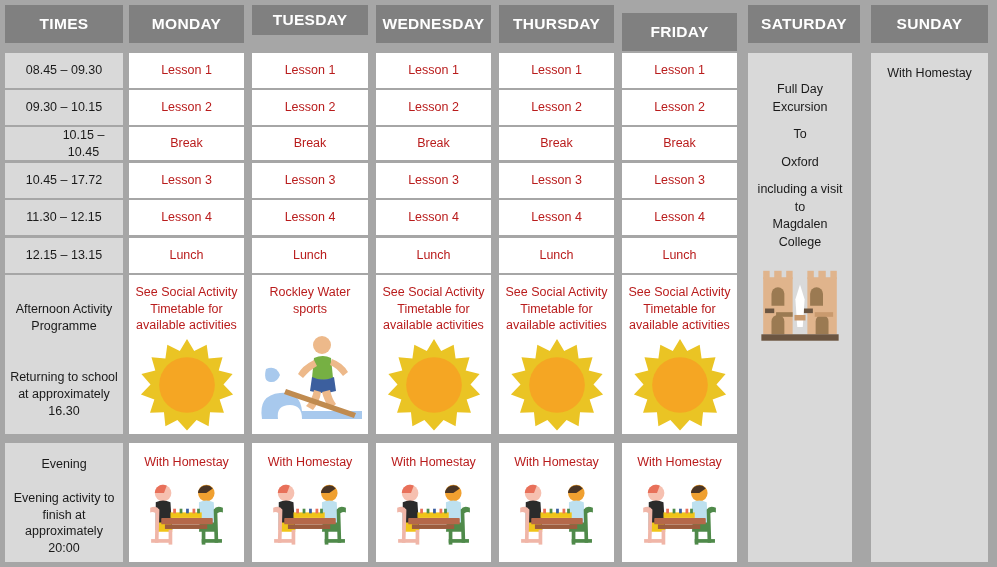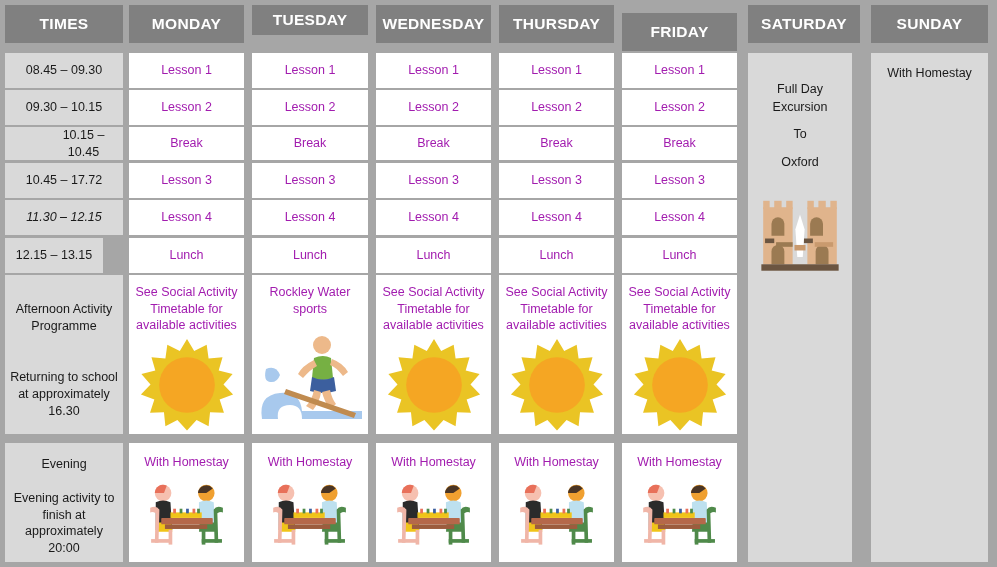--- a/index.html
+++ b/index.html
@@ -39,21 +39,21 @@
   .timecell {
     background: #d9d9d9;
     color: #1a1a1a;
     font-size: 12.5px;
     justify-content: center;
     text-align: center;
     line-height: 1.35;
   }
   .daycell {
     background: #ffffff;
-    color: #a21caf;
+    color: #b91c1c;
     font-size: 12.5px;
     justify-content: center;
     text-align: center;
     line-height: 1.35;
   }
   .weekendcell {
     background: #d9d9d9;
     color: #1a1a1a;
     font-size: 12.5px;
     text-align: center;
@@ -125,24 +125,24 @@
   </div>
   <div class="cell timecell" style="left:5px; top:90px; width:118px; height:35px;">
     <span class="cell-text">09.30 – 10.15</span>
   </div>
   <div class="cell timecell" style="left:5px; top:127px; width:118px; height:33px;padding-left:39px;">
     <span class="cell-text">10.15 – 10.45</span>
   </div>
   <div class="cell timecell" style="left:5px; top:163px; width:118px; height:35px;">
     <span class="cell-text">10.45 – 17.72</span>
   </div>
-  <div class="cell timecell" style="left:5px; top:200px; width:118px; height:35px;font-style:italic;">
+  <div class="cell timecell" style="left:5px; top:200px; width:118px; height:35px;">
     <span class="cell-text">11.30 – 12.15</span>
   </div>
-  <div class="cell timecell" style="left:5px; top:238px; width:98px; height:35px;">
+  <div class="cell timecell" style="left:5px; top:238px; width:118px; height:35px;">
     <span class="cell-text">12.15 – 13.15</span>
   </div>
   <div class="cell timecell" style="left:5px; top:275px; width:118px; height:159px;">
     <span class="cell-text" style="margin-top:12px;">Afternoon Activity
 Programme
 
 
 Returning to school
 at approximately
 16.30</span>
@@ -479,20 +479,22 @@
   </div>
 
   <div class="cell weekendcell" style="left:748px; top:53px; width:104px; height:509px; padding-top:28px;">
     <span class="cell-text wk-text">Full Day
 Excursion</span>
     <span class="wk-spacer"></span>
     <span class="cell-text wk-text">To</span>
     <span class="wk-spacer"></span>
     <span class="cell-text wk-text">Oxford</span>
     <span class="wk-spacer"></span>
+    <span class="cell-text wk-text">including a visit to
+Magdalen College</span>
     <span class="icon-wrap" style="flex:0 0 auto;">
       <svg class="castle-icon" width="92" height="92" viewBox="0 0 100 100">
 
         <rect x="10" y="22" width="32" height="62" fill="#e0b48c"></rect>
         <rect x="10" y="15" width="7" height="9" fill="#e0b48c"></rect>
         <rect x="22" y="15" width="8" height="9" fill="#e0b48c"></rect>
         <rect x="35" y="15" width="7" height="9" fill="#e0b48c"></rect>
         <path d="M19 40 a7 7 0 0 1 14 0 l0 13 l-14 0 z" fill="#9b7a52"></path>
         <path d="M19 70 a7 7 0 0 1 14 0 l0 14 l-14 0 z" fill="#9b7a52"></path>
         <rect x="12" y="56" width="10" height="5" fill="#6b5541"></rect>

